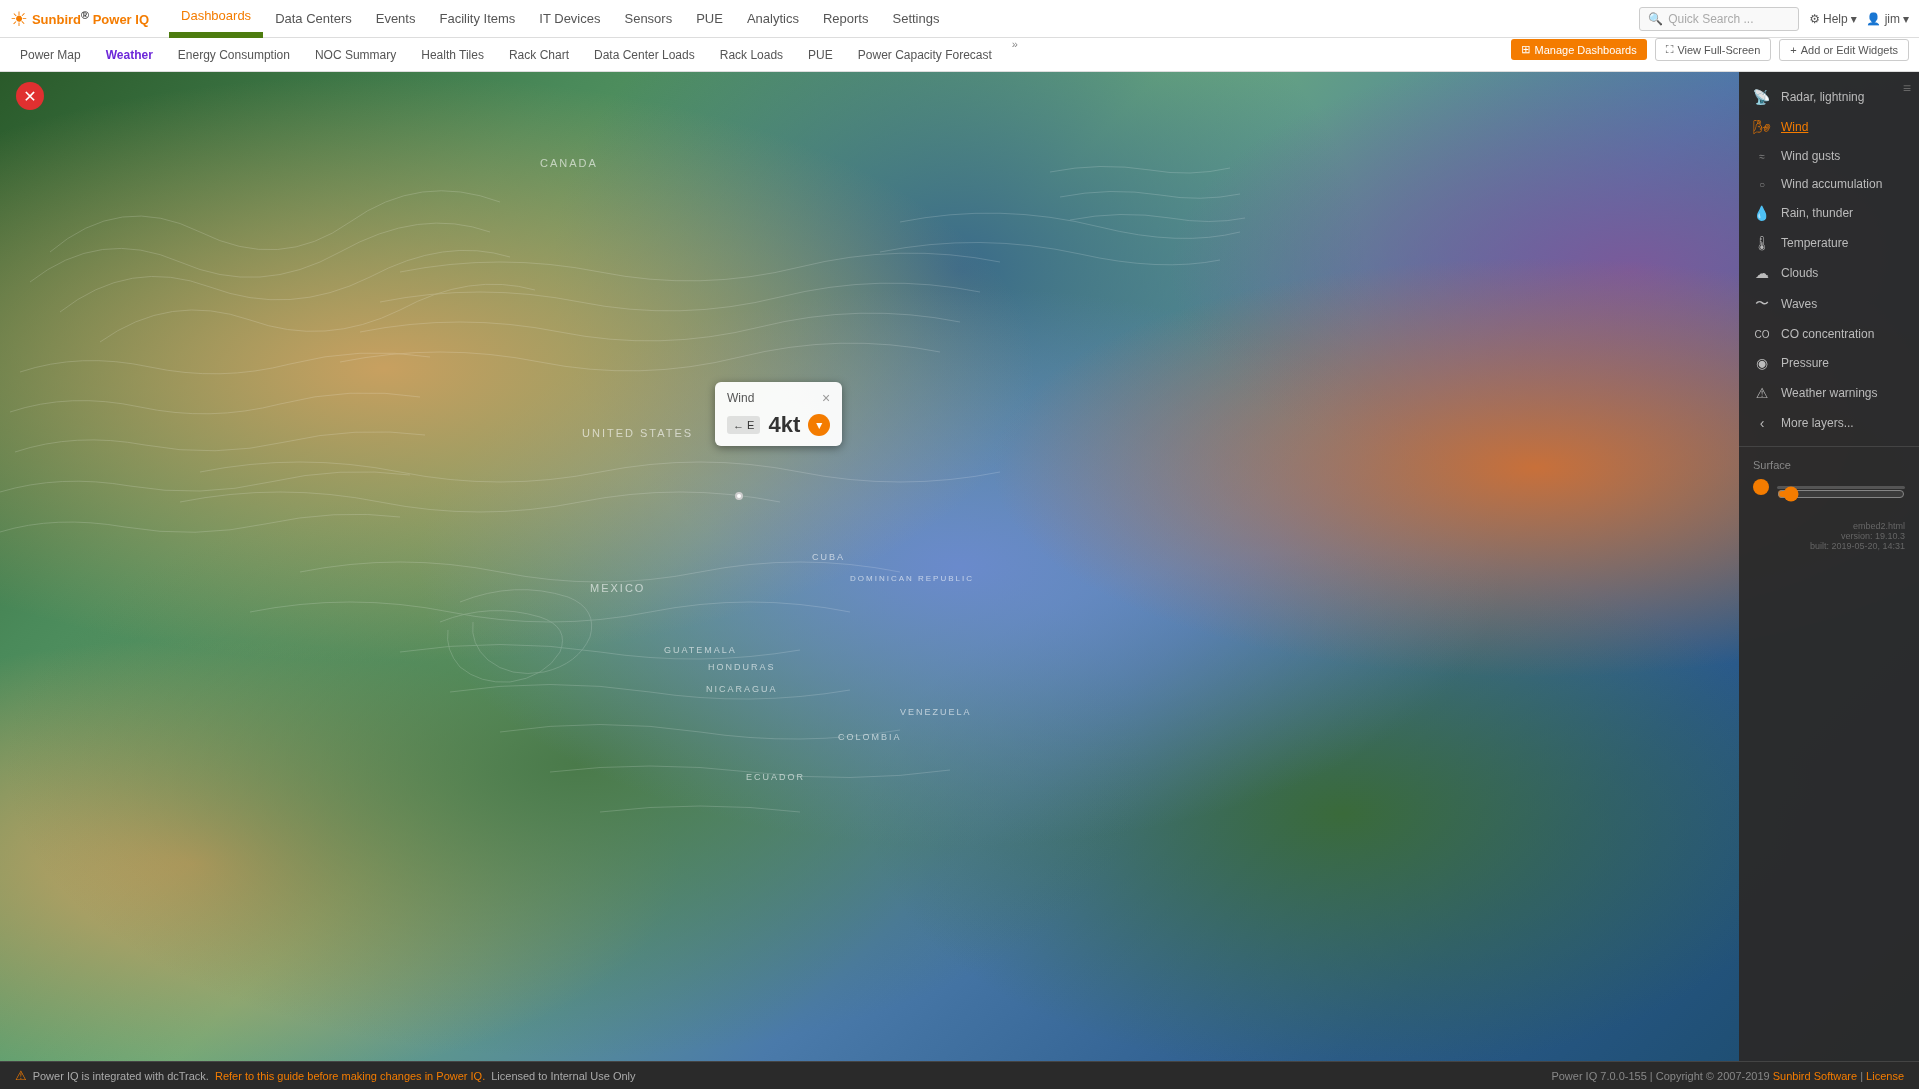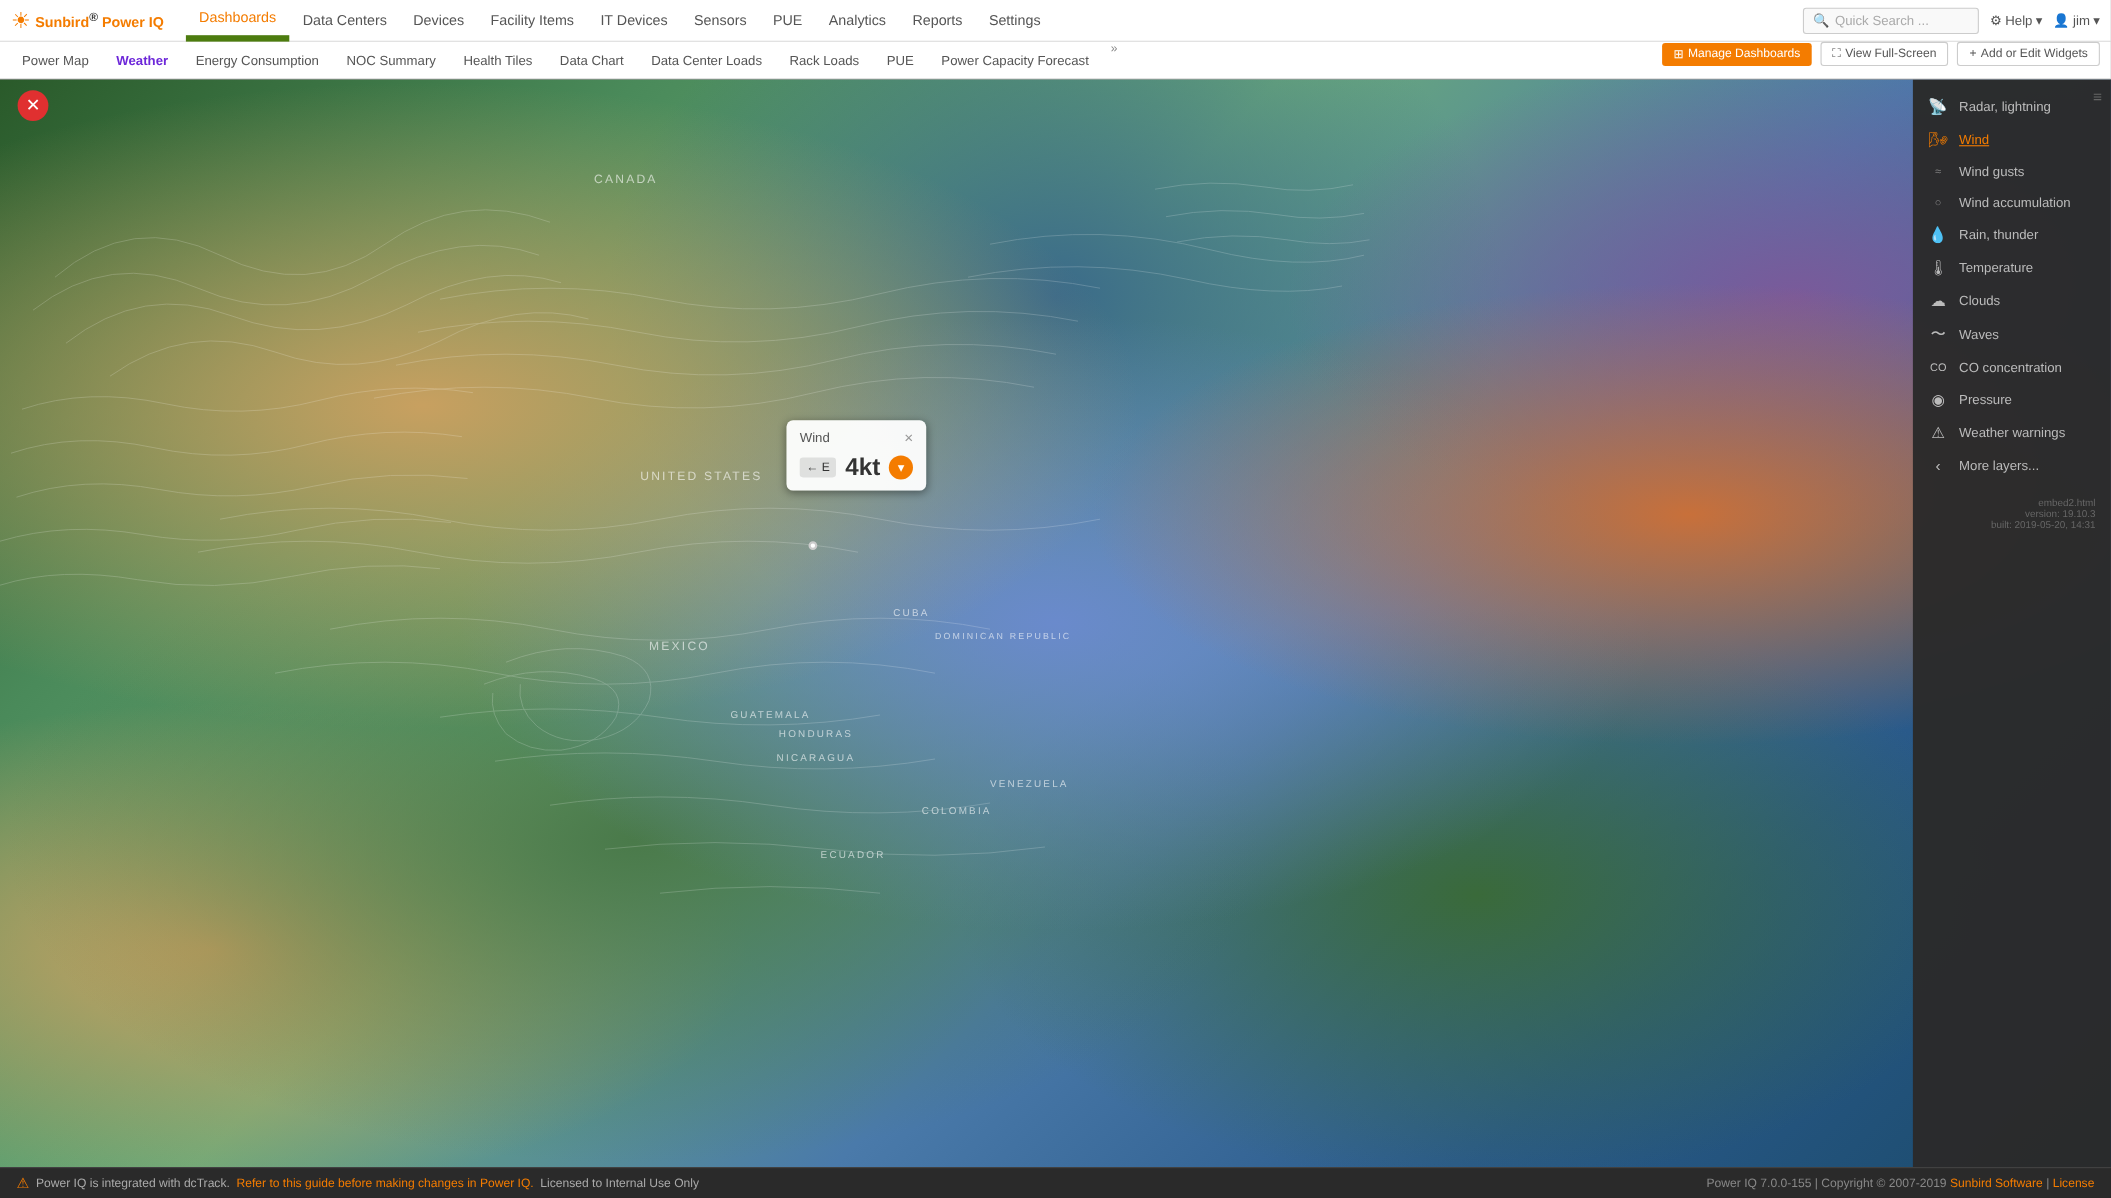--- a/index.html
+++ b/index.html
@@ -361,21 +361,21 @@
   <div id="logo-area">
     <span id="logo-icon">☀</span>
     <span id="logo-text">
       <span>Sunbird</span><sup>®</sup>
       <span style="color:#f47c00">Power IQ</span>
     </span>
   </div>
   <nav id="main-nav">
     <a class="nav-item active">Dashboards</a>
     <a class="nav-item">Data Centers</a>
-    <a class="nav-item">Devices</a>
+    <a class="nav-item">Events</a>
     <a class="nav-item">Facility Items</a>
     <a class="nav-item">IT Devices</a>
     <a class="nav-item">Sensors</a>
     <a class="nav-item">PUE</a>
     <a class="nav-item">Analytics</a>
     <a class="nav-item">Reports</a>
     <a class="nav-item">Settings</a>
   </nav>
   <div id="right-nav">
     <div id="search-box">
@@ -394,21 +394,21 @@
     </div>
   </div>
 </div>
 
 <div id="dashboard-nav">
   <a class="dash-tab">Power Map</a>
   <a class="dash-tab active">Weather</a>
   <a class="dash-tab">Energy Consumption</a>
   <a class="dash-tab">NOC Summary</a>
   <a class="dash-tab">Health Tiles</a>
-  <a class="dash-tab">Data Chart</a>
+  <a class="dash-tab">Rack Chart</a>
   <a class="dash-tab">Data Center Loads</a>
   <a class="dash-tab">Rack Loads</a>
   <a class="dash-tab">PUE</a>
   <a class="dash-tab">Power Capacity Forecast</a>
   <span class="scroll-arrow">»</span>
   <div id="dash-actions">
     <button class="dash-action-btn" id="manage-btn">
       <span>⊞</span>
       <span>Manage Dashboards</span>
     </button>
@@ -546,20 +546,29 @@
     </div>
     <div class="layer-item">
       <span class="layer-icon">⚠</span>
       <span>Weather warnings</span>
     </div>
     <div class="layer-item">
       <span class="layer-icon">‹</span>
       <span>More layers...</span>
     </div>
 
+    <div id="surface-section">
+      <div id="surface-label">Surface</div>
+      <div id="surface-slider-container">
+        <div id="surface-dot"></div>
+        <div id="surface-track">
+          <input type="range" min="0" max="100" value="5" style="width: 100%; accent-color: rgb(244, 124, 0);">
+        </div>
+      </div>
+    </div>
 
     <div id="meta-info">
       <div>embed2.html</div>
       <div>version: 19.10.3</div>
       <div>built: 2019-05-20, 14:31</div>
     </div>
   </div>
 </div>
 
 <div id="bottom-bar">

